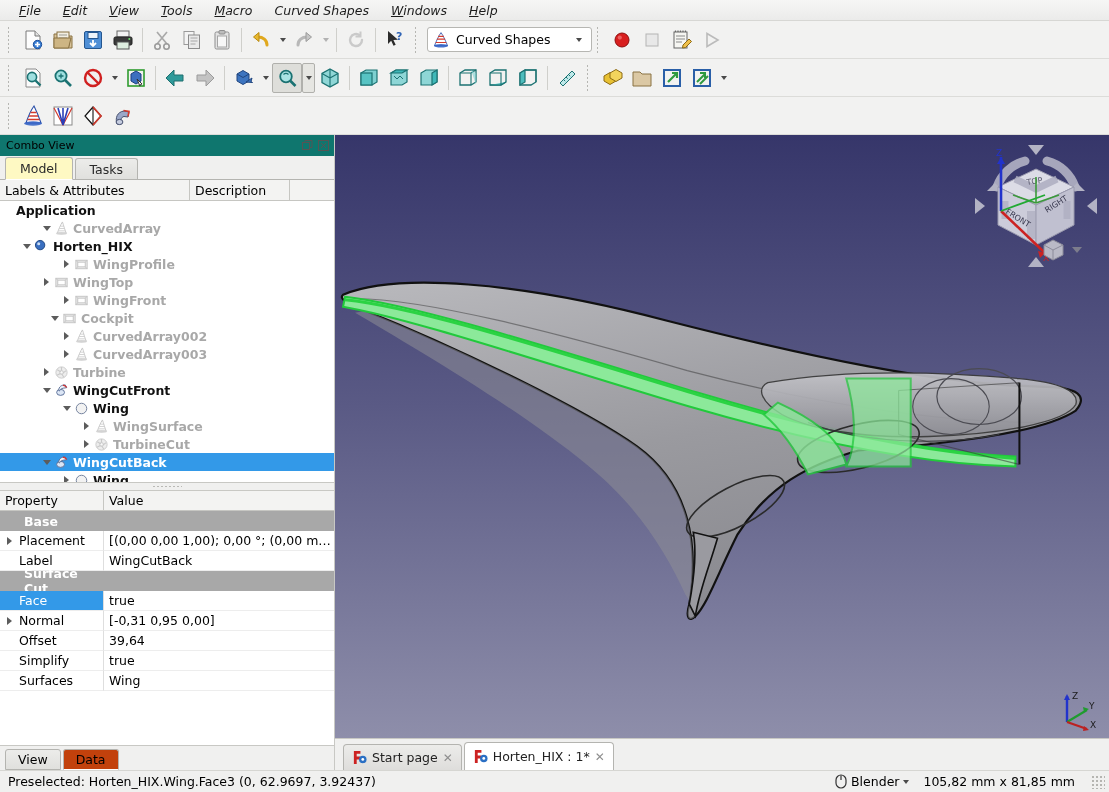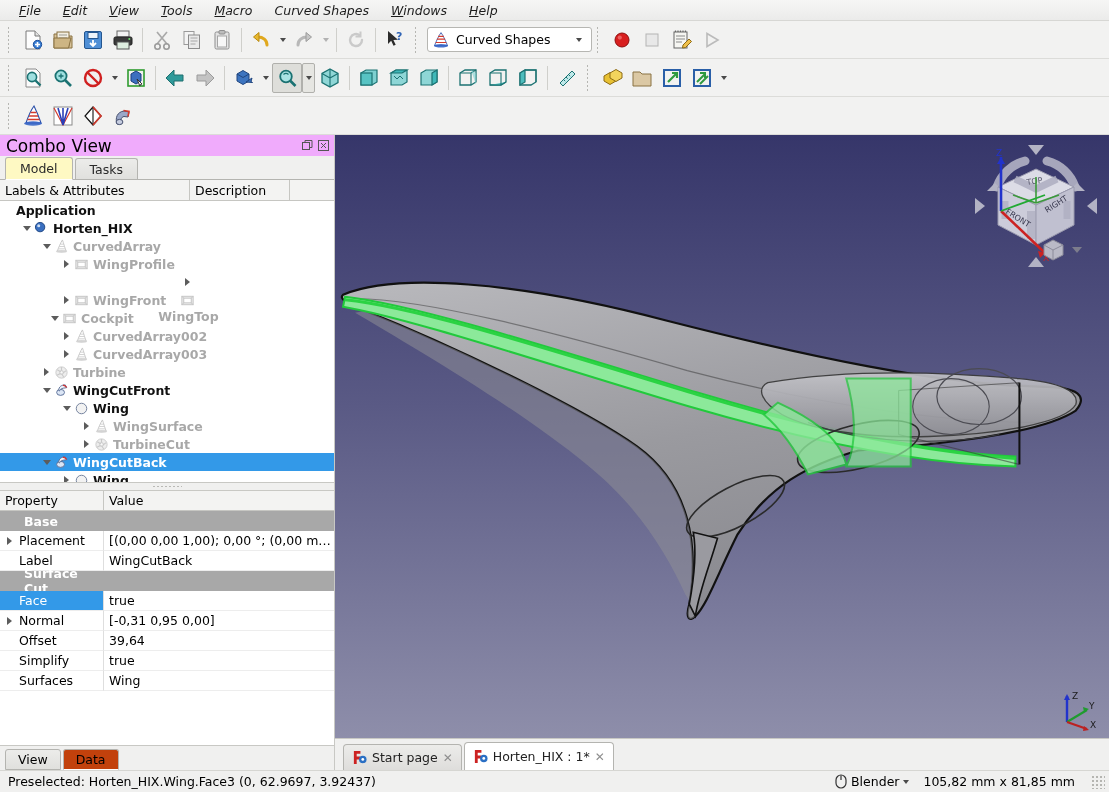--- a/index.html
+++ b/index.html
@@ -43,21 +43,21 @@
   .wb-combo .lbl { flex:1; font-size:12.5px; }
   .wb-combo .cbtn { width:16px; display:flex; justify-content:center; }
 
   
   .main { flex:1; display:flex; min-height:0; }
 
   
   .dock { width:335px; display:flex; flex-direction:column; background:#f0f0ef;
           border-right:1px solid #c8c8c4; }
   .dock-title { height:21px; display:flex; align-items:center; padding:0 4px 0 6px;
-                font-size:17px; background:#f0abfc; }
+                font-size:11px; background:#0f766e; }
   .dock-title .t { flex:1; }
   .dock-btn { width:13px;height:13px;margin-left:3px;display:flex;align-items:center;justify-content:center; }
 
   .tabs { display:flex; align-items:flex-end; height:24px; padding-left:5px;
           border-bottom:1px solid #b4b4b0; background:#f0f0ef; }
   .tab { height:21px; padding:0 14px; display:flex; align-items:center; font-size:12.5px;
          border:1px solid #b4b4b0; border-bottom:none; border-radius:3px 3px 0 0;
          background:linear-gradient(#ececea,#e0e0dd); margin-right:2px; color:#2a2a2a; }
   .tab.active { background:#fef9c3; height:23px; border-bottom:1px solid #fff; position:relative; top:1px; }
 
@@ -527,60 +527,60 @@
         <div class="c c1">Labels &amp; Attributes</div>
         <div class="c c2">Description</div>
         <div class="c c3"></div>
       </div>
 
       <div class="tree" id="tree">
           <div class="trow" style="padding-left: 0px;">
             <span class="twist"></span>
             <span class="tlabel">Application</span>
           </div>
+          <div class="trow" style="padding-left: 40px;">
+            <span class="twist">
+              <span class="tw-d"></span>
+            </span>
+            <span class="ticon" style="opacity: 0.45;">
+              <svg width="15" height="15" viewBox="0 0 16 16">
+                <path d="M9 1C7 4 5 9 3.5 13H13C11.5 9 10 4 9 1z" fill="#fff" stroke="#7e7e7e"></path>
+                <path d="M4.3 10.5h8M5.4 8h6M6.6 5.5h4" stroke="#9a9a9a"></path>
+                <ellipse cx="8" cy="13.3" rx="6" ry="1.5" fill="#9a9a9a" opacity=".8"></ellipse>
+              </svg>
+            </span>
+            <span class="tlabel dim">CurvedArray</span>
+          </div>
           <div class="trow" style="padding-left: 20px;">
             <span class="twist">
               <span class="tw-d"></span>
             </span>
             <span class="ticon">
               <svg width="15" height="15" viewBox="0 0 16 16">
                 <circle cx="6.5" cy="6.5" r="5" fill="#3a6fc0" stroke="#1d4480"></circle>
                 <path d="M9 2.5a5 5 0 0 1 4.2 6.6A5 5 0 0 0 9 2.5z" fill="#d03030"></path>
                 <circle cx="5" cy="5" r="1.6" fill="#cfe0f5"></circle>
               </svg>
             </span>
             <span class="tlabel bold">Horten_HIX</span>
           </div>
-          <div class="trow" style="padding-left: 40px;">
-            <span class="twist">
-              <span class="tw-d"></span>
-            </span>
-            <span class="ticon" style="opacity: 0.45;">
-              <svg width="15" height="15" viewBox="0 0 16 16">
-                <path d="M9 1C7 4 5 9 3.5 13H13C11.5 9 10 4 9 1z" fill="#fff" stroke="#7e7e7e"></path>
-                <path d="M4.3 10.5h8M5.4 8h6M6.6 5.5h4" stroke="#9a9a9a"></path>
-                <ellipse cx="8" cy="13.3" rx="6" ry="1.5" fill="#9a9a9a" opacity=".8"></ellipse>
-              </svg>
-            </span>
-            <span class="tlabel dim">CurvedArray</span>
-          </div>
           <div class="trow" style="padding-left: 60px;">
             <span class="twist">
               <span class="tw-r"></span>
             </span>
             <span class="ticon" style="opacity: 0.45;">
               <svg width="15" height="15" viewBox="0 0 16 16">
                 <rect x="2" y="3.5" width="12" height="9" fill="#d7d7d7" stroke="#7b7b7b"></rect>
                 <rect x="4" y="5.5" width="8" height="5" fill="#fff" stroke="#7b7b7b"></rect>
                 <path d="M2 3.5l2 2M14 3.5l-2 2M2 12.5l2-2M14 12.5l-2-2" stroke="#7b7b7b"></path>
               </svg>
             </span>
             <span class="tlabel dim">WingProfile</span>
           </div>
-          <div class="trow" style="padding-left: 40px; flex-direction: column;">
+          <div class="trow" style="padding-left: 40px;">
             <span class="twist">
               <span class="tw-r"></span>
             </span>
             <span class="ticon" style="opacity: 0.45;">
               <svg width="15" height="15" viewBox="0 0 16 16">
                 <rect x="2" y="3.5" width="12" height="9" fill="#d7d7d7" stroke="#7b7b7b"></rect>
                 <rect x="4" y="5.5" width="8" height="5" fill="#fff" stroke="#7b7b7b"></rect>
                 <path d="M2 3.5l2 2M14 3.5l-2 2M2 12.5l2-2M14 12.5l-2-2" stroke="#7b7b7b"></path>
               </svg>
             </span>

